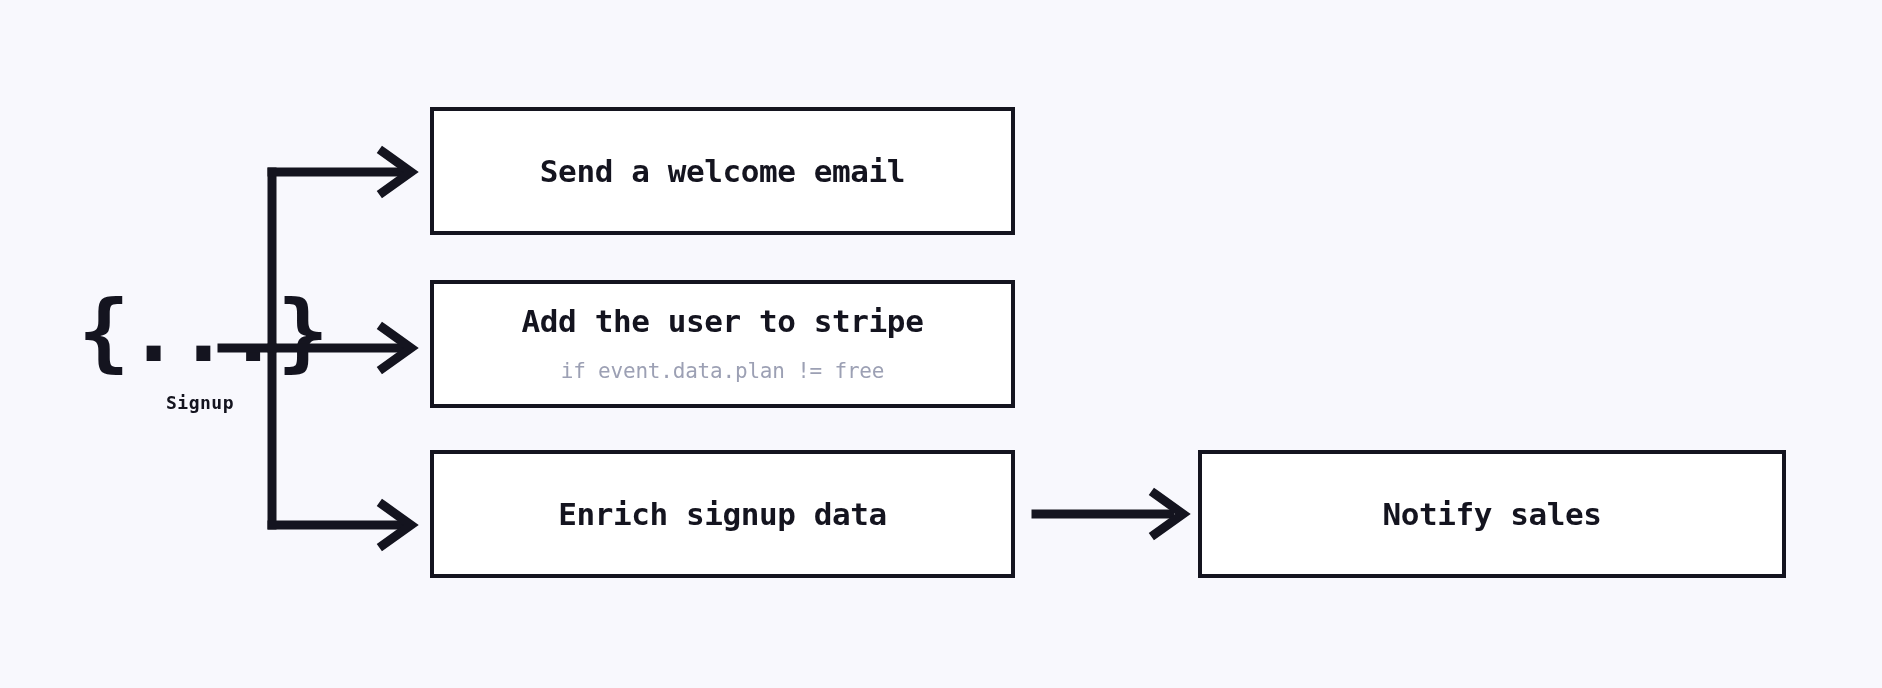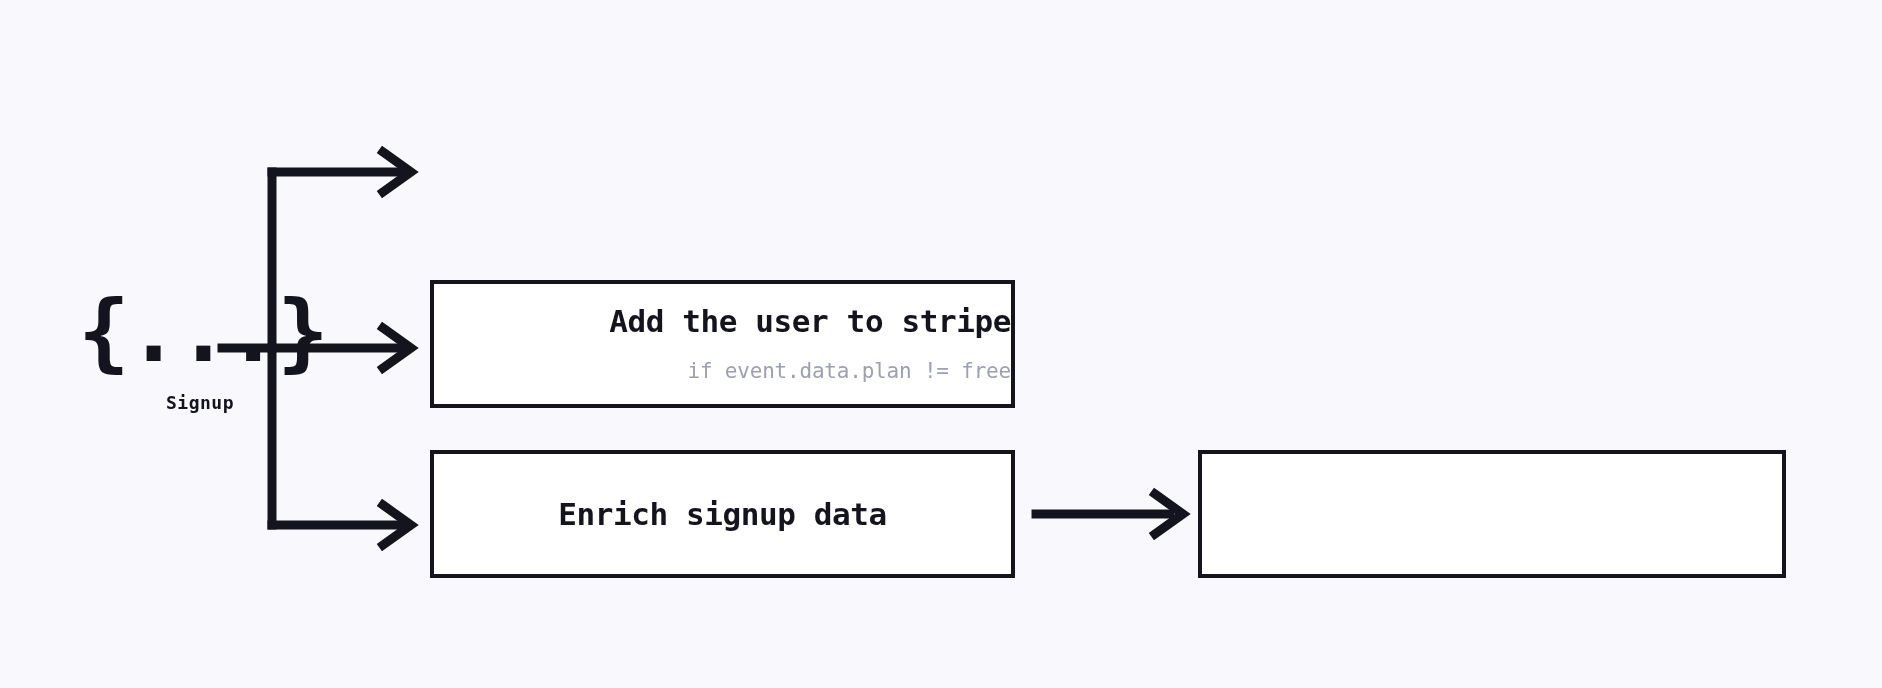--- a/index.html
+++ b/index.html
@@ -71,21 +71,21 @@
     font-size: 21px;
     font-weight: 400;
     color: #9ca0b4;
     line-height: 1.25;
     margin-top: 20px;
     letter-spacing: -0.2px;
     white-space: nowrap;
   }
 
   .step-1 { left: 430px; top: 107px;  width: 585px; height: 128px; }
-  .step-2 { left: 430px; top: 280px;  width: 585px; height: 128px; align-items: flex-end; }
+  .step-2 { left: 430px; top: 280px;  width: 585px; height: 128px; }
   .step-3 { left: 430px; top: 450px;  width: 585px; height: 128px; }
   .step-4 { left: 1198px; top: 450px; width: 588px; height: 128px; }
 
   
   .edges {
     position: absolute;
     left: 0;
     top: 0;
     width: 1882px;
     height: 688px;
@@ -117,26 +117,30 @@
     </g>
     <g fill="none" stroke="#14141f" stroke-width="9" stroke-linecap="square" stroke-linejoin="miter">
 
       <polyline points="383,152 411,172 383,192"></polyline>
       <polyline points="383,328 411,348 383,368"></polyline>
       <polyline points="383,505 411,525 383,545"></polyline>
       <polyline points="1155,494 1183,514 1155,534"></polyline>
     </g>
   </svg>
 
+  <div class="step step-1">
+    <div class="step-title">Send a welcome email</div>
+  </div>
 
   <div class="step step-2">
     <div class="step-title">Add the user to stripe</div>
     <div class="step-sub">if event.data.plan != free</div>
   </div>
 
   <div class="step step-3">
     <div class="step-title">Enrich signup data</div>
   </div>
 
   <div class="step step-4">
+    <div class="step-title">Notify sales</div>
   </div>
 
 </div>
 
 </body></html>

